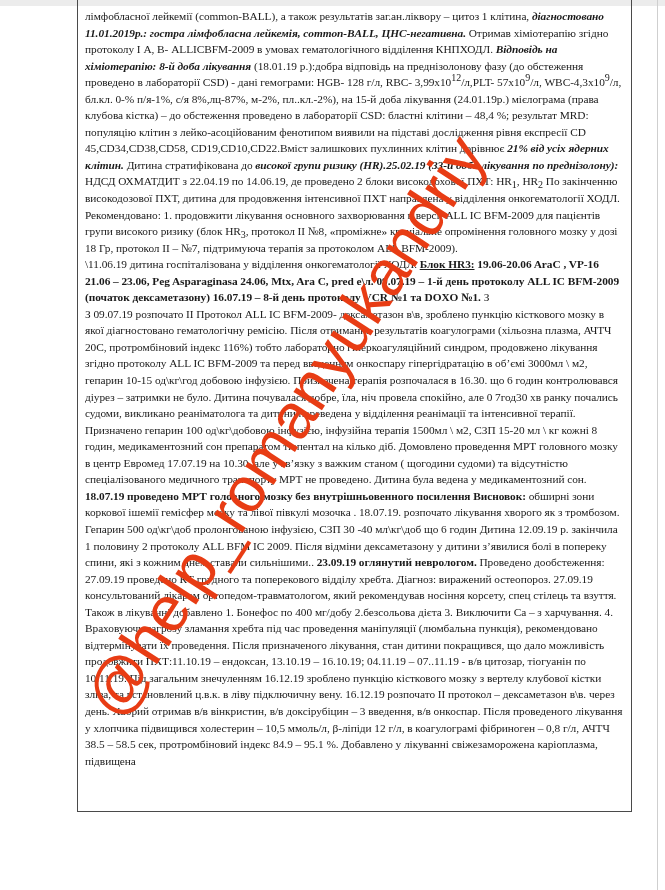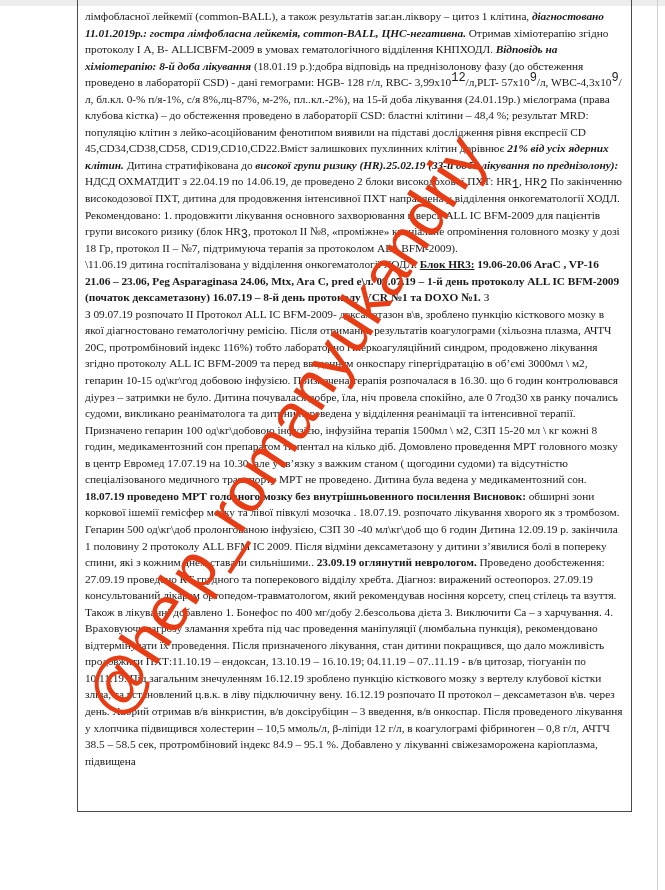--- a/index.html
+++ b/index.html
@@ -16,21 +16,21 @@
       border: 1px solid #4a4a4a; border-top: none; box-sizing: border-box;
       padding: 10px 6px 0 7px;
     }
     .para {
       font-size: 11.35px; line-height: 16.55px; margin: 0; text-align: left;
       letter-spacing: -0.05px;
     }
     .bi { font-weight: bold; font-style: italic; }
     .b { font-weight: bold; }
     .u { text-decoration: underline; }
-    sup, sub { font-size: 12px; line-height: 0; font-family: Liberation Mono, monospace; }
+    sup, sub { font-size: 10px; line-height: 0; }
     .watermark {
       position: absolute; left: 40px; top: 300px;
       font-family: "Liberation Sans", "DejaVu Sans", sans-serif;
       font-size: 64px; font-weight: normal; color: rgba(232, 60, 20, 0.85);
       transform: rotate(-57deg); transform-origin: 0 0;
       white-space: nowrap; pointer-events: none;
       left: 70px; top: 690px;
     }
   </style>
 </head>

